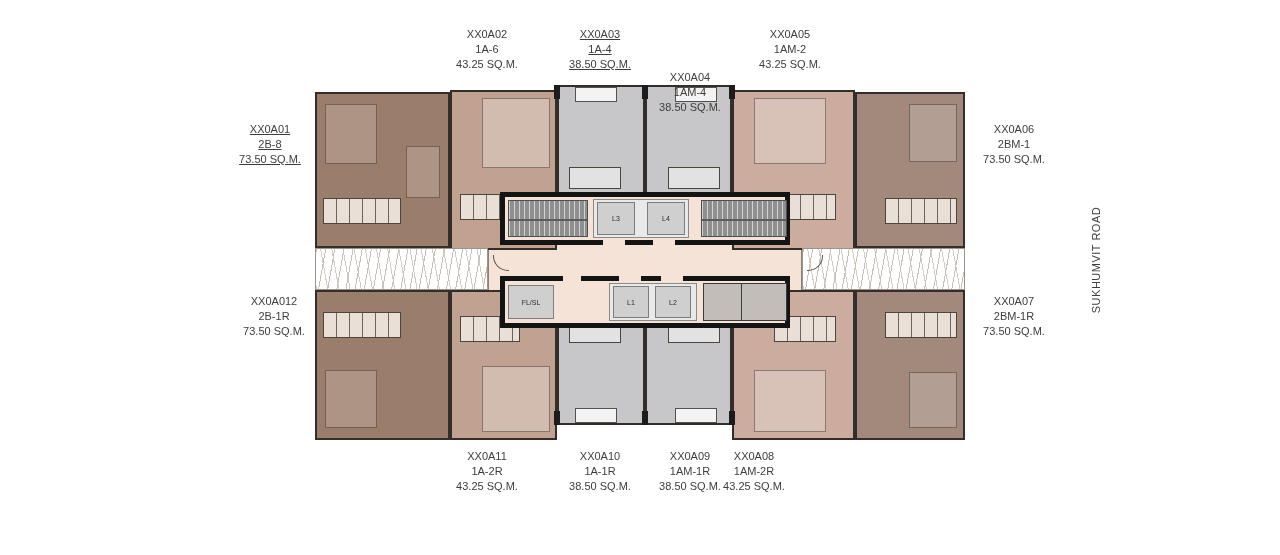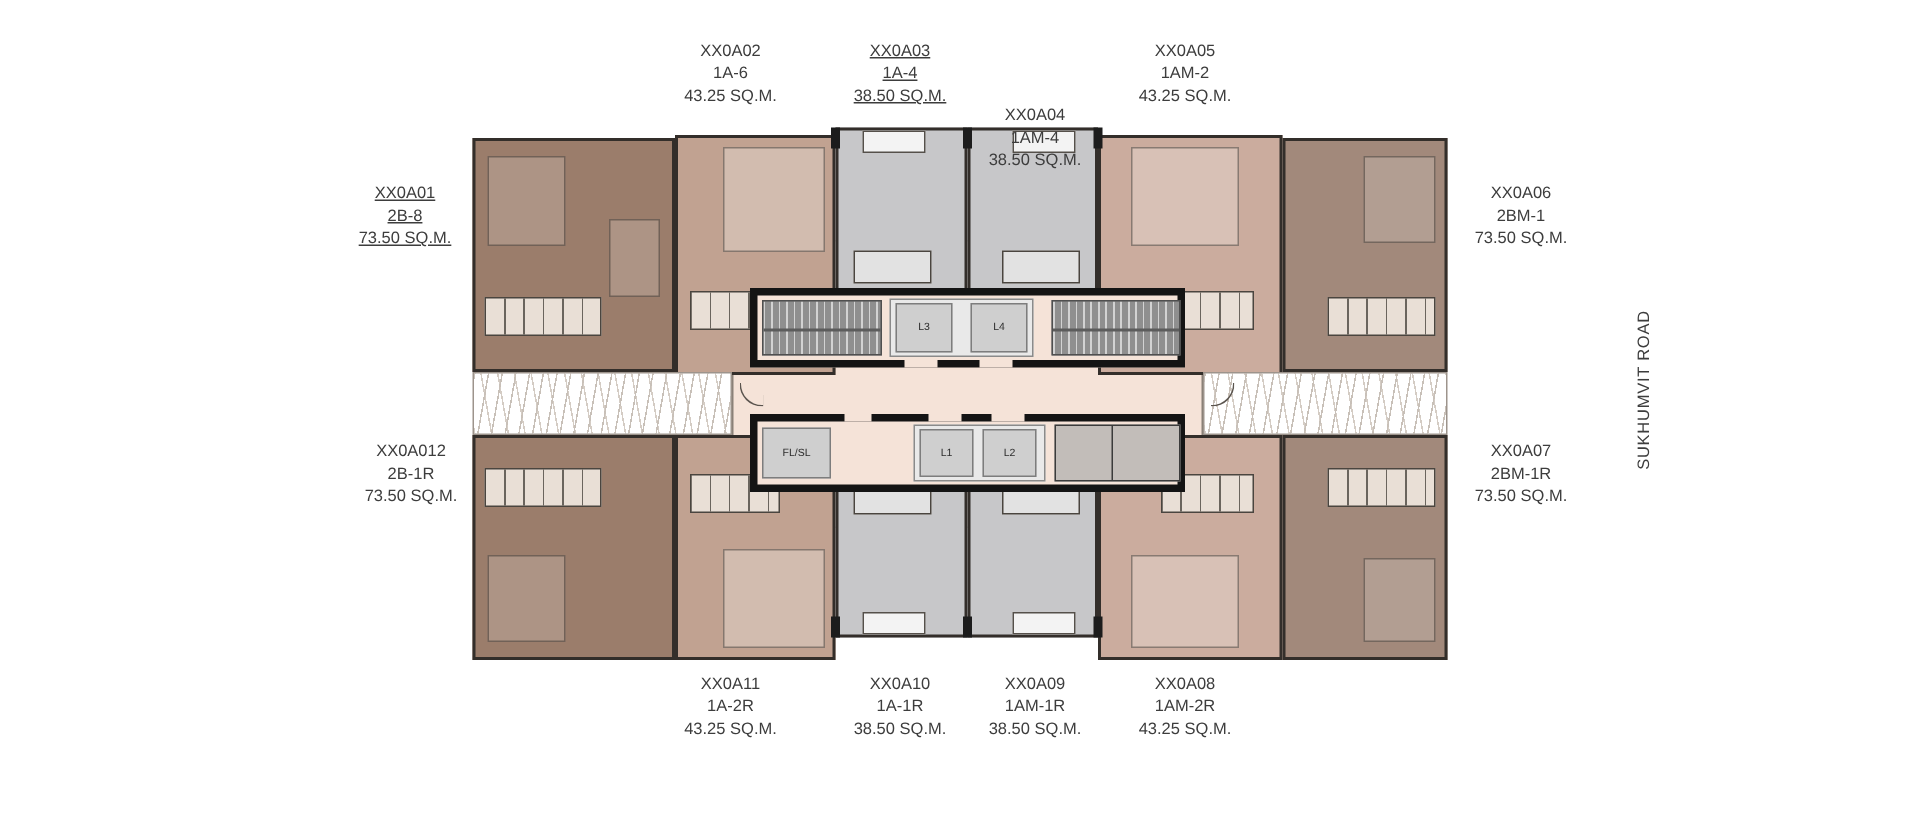--- a/index.html
+++ b/index.html
@@ -206,21 +206,21 @@
   <div class="ulabel" style="left:600px;top:449px;">
     <div>XX0A10</div>
     <div>1A-1R</div>
     <div>38.50 SQ.M.</div>
   </div>
   <div class="ulabel" style="left:690px;top:449px;">
     <div>XX0A09</div>
     <div>1AM-1R</div>
     <div>38.50 SQ.M.</div>
   </div>
-  <div class="ulabel" style="left:790px;top:449px;">
+  <div class="ulabel" style="left:754px;top:449px;">
     <div>XX0A08</div>
     <div>1AM-2R</div>
     <div>43.25 SQ.M.</div>
   </div>
 
   <div class="road-label">SUKHUMVIT ROAD</div>
 
 </div>
 
 </body></html>

